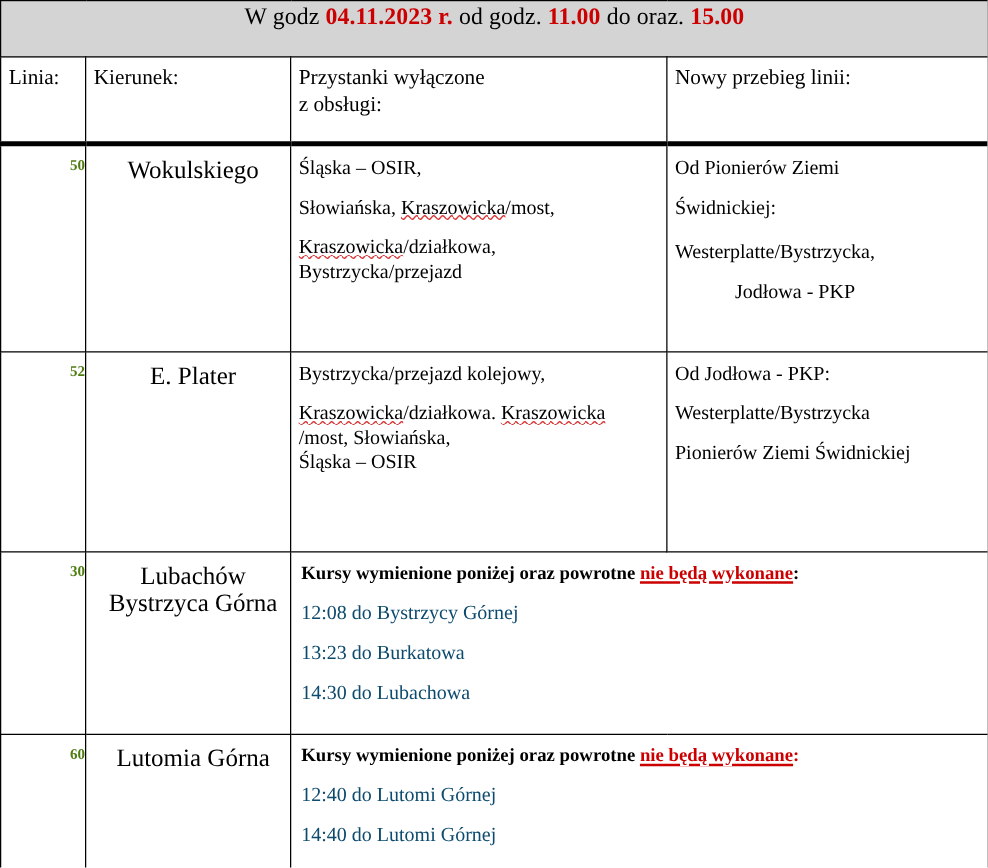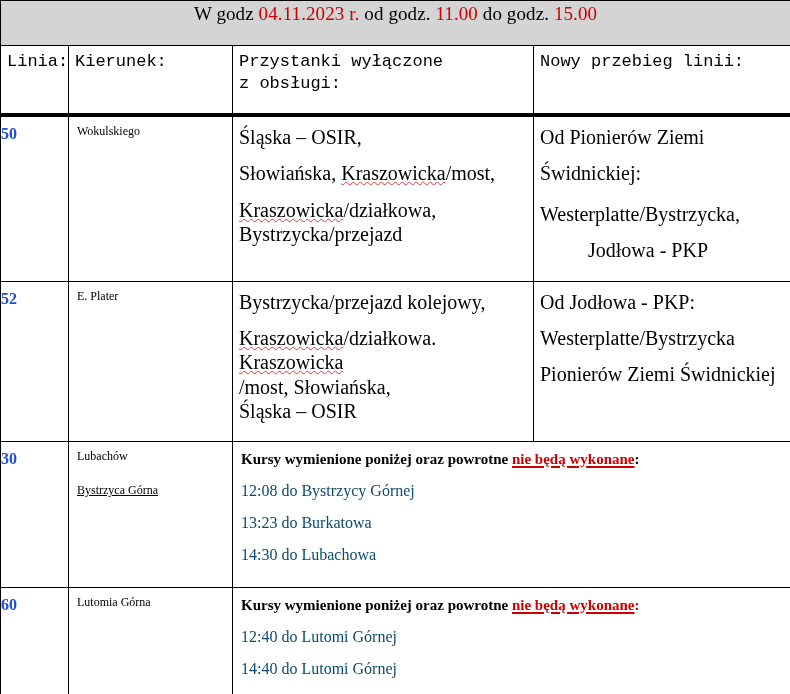--- a/index.html
+++ b/index.html
@@ -39,60 +39,58 @@
     border: 1px solid #000000 !important;
     padding: 2px 0 4px 0 !important;
   }
   .title-text {
     font-size: 19px;
     letter-spacing: .1px;
     white-space: nowrap;
   }
   .red-bold {
     color: #cc0000;
-    font-weight: normal;
+    font-weight: bold;
   }
   
   .hdr-cell {
     height: 62px;
     font-size: 17px;
     padding: 5px 0 0 6px !important;
     line-height: 1.28;
-    font-family: Liberation Mono, monospace;
   }
   .hdr-cell .l2 { display: block; }
   
   tr.header-row td { border-bottom: 4px solid #000000 !important; }
 
   
   col.c1 { width: 68px; }
   col.c2 { width: 164px; }
   col.c3 { width: 301px; }
   col.c4 { width: 257px; }
 
   
   .line-cell {
-    text-align: left;
+    text-align: right;
     font-weight: bold;
-    color: #1d4ed8;
-    font-size: 16px;
+    color: #4d7c0f;
+    font-size: 12px;
     padding: 8px 0 0 0 !important;
   }
   .dir-cell {
-    font-size: 12px;
+    font-size: 20px;
     padding: 8px 0 0 8px !important;
     line-height: 1.1;
+    text-align: center;
   }
   .dir-cell .dir2 {
     display: block;
-    margin-top: 21px;
-    text-decoration: underline;
   }
   .stops-cell, .route-cell {
-    font-size: 20px;
+    font-size: 16px;
     padding: 8px 6px 0 6px !important;
     line-height: 1.22;
   }
   .stops-cell p, .route-cell p {
     margin: 0 0 12px 0;
   }
   .stops-cell p:last-child, .route-cell p:last-child {
     margin-bottom: 0;
   }
   
@@ -140,21 +138,21 @@
     <colgroup>
       <col class="c1">
         <col class="c2">
         <col class="c3">
         <col class="c4">
     </colgroup>
     <tbody>
       <tr>
         <td class="title-cell" colspan="4">
           <span class="title-text">
-            <span>W godz </span><span class="red-bold">04.11.2023 r.</span><span> od godz. </span><span class="red-bold">11.00</span><span> do godz. </span><span class="red-bold">15.00</span>
+            <span>W godz </span><span class="red-bold">04.11.2023 r.</span><span> od godz. </span><span class="red-bold">11.00</span><span> do oraz. </span><span class="red-bold">15.00</span>
           </span>
         </td>
       </tr>
 
       <tr class="header-row">
         <td class="hdr-cell">
           <span>Linia:</span>
         </td>
         <td class="hdr-cell">
           <span>Kierunek:</span>

